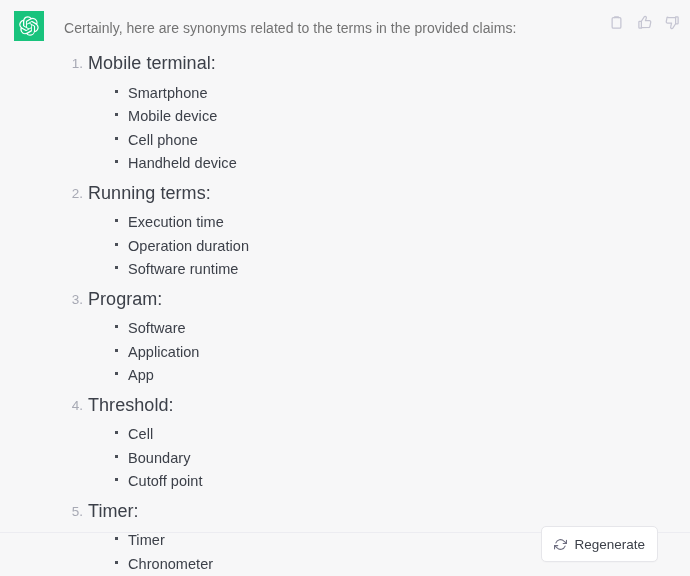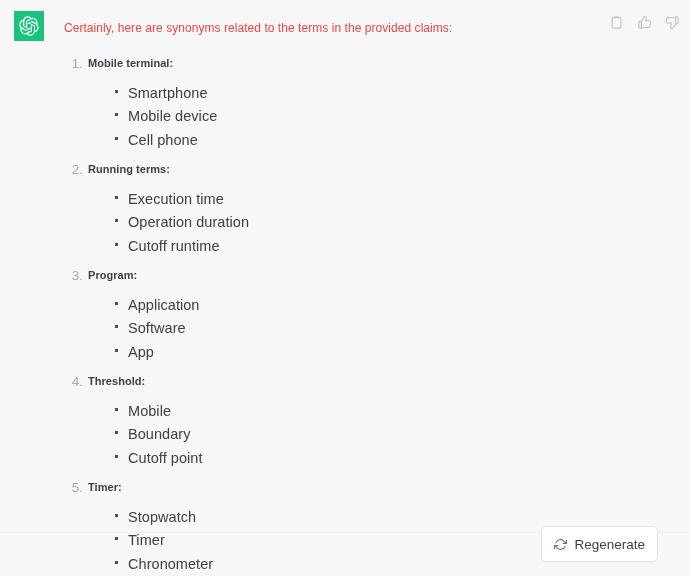--- a/index.html
+++ b/index.html
@@ -60,23 +60,23 @@
     padding: 0;
   }
   .action-btn svg { display: block; }
 
   
   .content {
     padding-left: 64px;
     padding-right: 110px;
   }
   .intro {
-    font-size: 12px;
+    font-size: 14px;
     line-height: 20px;
-    color: #ef4444;
+    color: #737373;
     margin: 6px 0 0 0;
     letter-spacing: 0.05px;
   }
 
   ol.outer {
     list-style: none;
     margin: 14px 0 0 0;
     padding: 0;
   }
   ol.outer > li {
@@ -88,25 +88,24 @@
     position: absolute;
     left: 3px;
     top: 0;
     width: 16px;
     text-align: right;
     font-size: 13.5px;
     line-height: 23.5px;
     color: #a7a9b4;
   }
   .term {
-    font-size: 11px;
+    font-size: 18px;
     line-height: 23.5px;
     color: #3c4049;
     letter-spacing: 0.05px;
-    font-weight: bold;
   }
 
   ul.inner {
     list-style: none;
     margin: 6px;
     padding: 0 0 0 20px;
   }
   ul.inner > li {
     position: relative;
     padding-left: 14px;
@@ -196,58 +195,58 @@
 
     <ol class="outer">
 
       <li>
         <span class="num-marker">1.</span>
         <span class="term">Mobile terminal:</span>
         <ul class="inner">
           <li>Smartphone</li>
           <li>Mobile device</li>
           <li>Cell phone</li>
+          <li>Handheld device</li>
         </ul>
       </li>
 
       <li>
         <span class="num-marker">2.</span>
         <span class="term">Running terms:</span>
         <ul class="inner">
           <li>Execution time</li>
           <li>Operation duration</li>
-          <li>Cutoff runtime</li>
+          <li>Software runtime</li>
         </ul>
       </li>
 
       <li>
         <span class="num-marker">3.</span>
         <span class="term">Program:</span>
         <ul class="inner">
+          <li>Software</li>
           <li>Application</li>
-          <li>Software</li>
           <li>App</li>
         </ul>
       </li>
 
       <li>
         <span class="num-marker">4.</span>
         <span class="term">Threshold:</span>
         <ul class="inner">
-          <li>Mobile</li>
+          <li>Cell</li>
           <li>Boundary</li>
           <li>Cutoff point</li>
         </ul>
       </li>
 
       <li>
         <span class="num-marker">5.</span>
         <span class="term">Timer:</span>
         <ul class="inner">
-          <li>Stopwatch</li>
           <li>Timer</li>
           <li>Chronometer</li>
         </ul>
       </li>
 
     </ol>
   </div>
 
   <div class="bottom-bar"></div>
   <button class="regenerate-btn">

